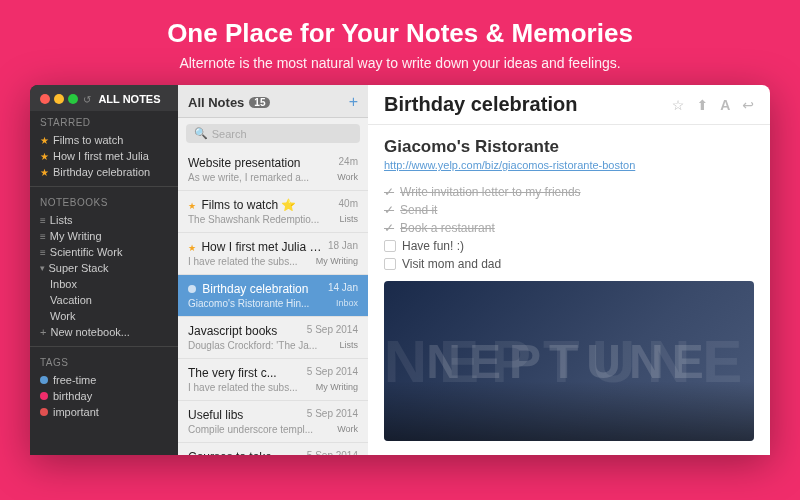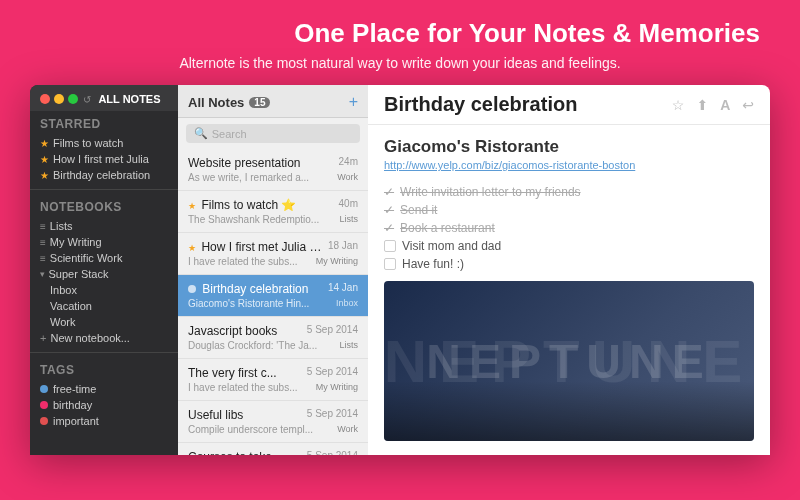--- a/index.html
+++ b/index.html
@@ -15,21 +15,20 @@
     .hero {
       background: #F02D6B;
       text-align: center;
       padding: 18px 40px 14px;
     }
     .hero-title {
       color: #fff;
       font-size: 26px;
       font-weight: 700;
       margin-bottom: 6px;
-      text-align: right;
     }
     .hero-subtitle {
       color: rgba(255,255,255,0.92);
       font-size: 14px;
     }
 
     
     .app-window {
       margin: 0 30px;
       border-radius: 8px 8px 0 0;
@@ -65,22 +64,22 @@
       color: #fff;
       font-size: 11px;
       font-weight: 600;
       margin-left: 2px;
     }
     .sidebar-section {
       padding: 6px 10px 2px;
     }
     .sidebar-section-title {
       color: #888;
-      font-size: 12px;
-      font-weight: 700;
+      font-size: 10px;
+      font-weight: 400;
       letter-spacing: 0.5px;
       margin-bottom: 4px;
       text-transform: uppercase;
     }
     .sidebar-item {
       padding: 2px 0;
       color: #ccc;
       font-size: 11px;
       cursor: pointer;
       display: flex;
@@ -484,25 +483,25 @@
         <li class="done">
           <span class="check-icon done">✓</span>
           <span>Send it</span>
         </li>
         <li class="done">
           <span class="check-icon done">✓</span>
           <span>Book a restaurant</span>
         </li>
         <li>
           <span class="empty-box"></span>
-          <span>Visit mom and dad</span>
+          <span>Have fun! :)</span>
         </li>
         <li>
           <span class="empty-box"></span>
-          <span>Have fun! :)</span>
+          <span>Visit mom and dad</span>
         </li>
       </ul>
       <div class="note-image">
         <span class="neptune-text">NEPTUNE</span>
 
         <div style="position:absolute; bottom:0; left:0; right:0; height:60px; background:linear-gradient(0deg, rgba(0,0,0,0.5) 0%, transparent 100%);"></div>
         <div style="position:absolute; top:50%; left:50%; transform:translate(-50%,-50%); color:rgba(255,255,255,0.08); font-size:60px; font-weight:900; letter-spacing:12px; white-space:nowrap;">NEPTUNE</div>
       </div>
     </div>
   </div>

